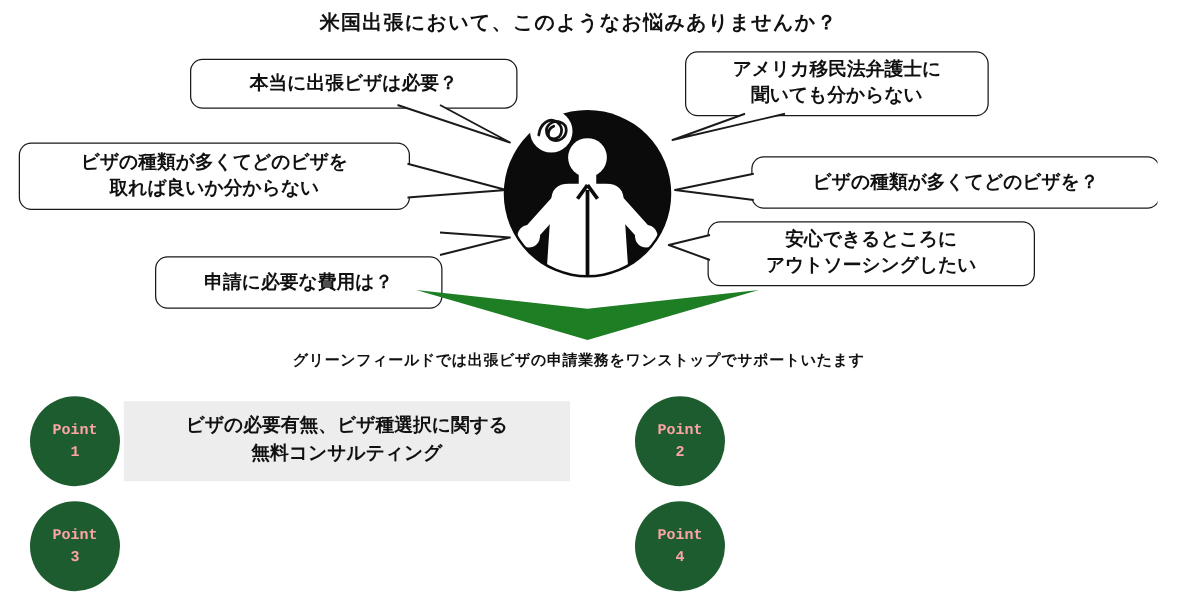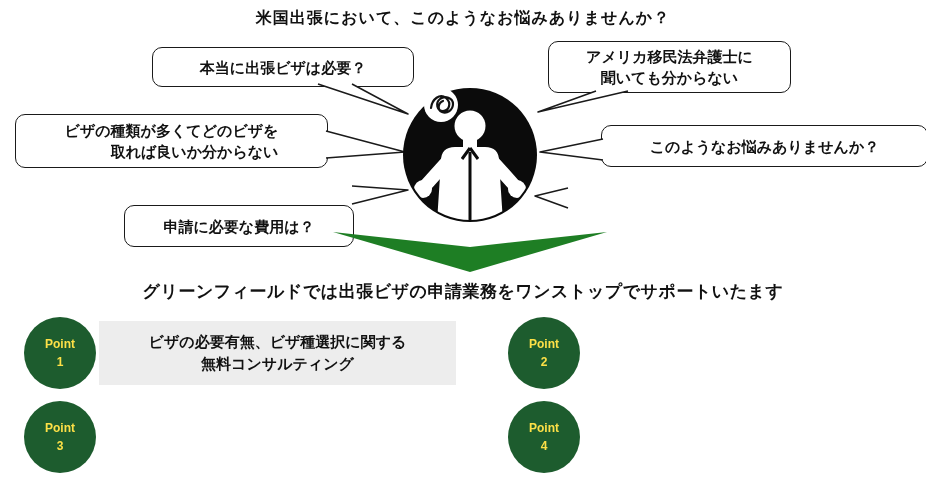--- a/index.html
+++ b/index.html
@@ -1,53 +1,53 @@
 <!DOCTYPE html>
 <html><head>
 <meta charset="utf-8">
 <style>
   html,body { margin:0; padding:0; background:#fff; }
   .canvas {
     position:relative; width:926px; height:492px; background:#ffffff;
-    font-family:Liberation Sans, sans-serif; color:#111;
+    font-family:Liberation Mono, monospace; color:#111;
     overflow:hidden;
   }
   .title {
     position:absolute; top:8px; left:0; width:100%;
     text-align:center; font-size:16px; font-weight:bold; letter-spacing:1px;
   }
   .bubble {
     position:absolute; background:#fff; border:1.5px solid #1a1a1a;
     border-radius:10px; display:flex; align-items:center; justify-content:center;
     text-align:center; font-size:15px; font-weight:bold; line-height:1.4;
     white-space:pre-line; z-index:1; padding:2px 6px; box-sizing:border-box;
   }
   .b1 { left:130px; top:47px;  width:262px; height:40px;margin-left:22px; }
   .b2 { left:548px; top:41px;  width:243px; height:52px;text-align:center; }
-  .b3 { left:15px;  top:114px; width:313px; height:54px;text-align:right; }
+  .b3 { left:15px;  top:114px; width:313px; height:54px; }
   .b4 { left:601px; top:125px; width:327px; height:42px; }
   .b5 { left:124px; top:179px; width:230px; height:42px;margin-top:26px; }
   .b6 { left:566px; top:177px; width:262px; height:52px; }
   svg.overlay {
     position:absolute; left:0; top:0; width:946px; height:278px;
     z-index:2; pointer-events:none;
   }
   .tail { fill:#fff; stroke:#1a1a1a; stroke-width:1.5; stroke-linejoin:round; }
   .subtitle {
     position:absolute; top:280px; left:0; width:100%;
-    text-align:center; font-size:17px; font-weight:bold; letter-spacing:0.5px;
+    text-align:center; font-size:12px; font-weight:bold; letter-spacing:0.5px;
   }
   .point-item { position:absolute; display:flex; align-items:center; height:72px; }
   .p1 { left:24px;  top:317px; width:432px; }
   .p2 { left:508px; top:317px; width:432px; }
   .p3 { left:24px;  top:401px; width:432px; }
   .p4 { left:508px; top:401px; width:432px; }
   .point-badge {
     flex:0 0 72px; width:72px; height:72px; border-radius:50%;
-    background:#1d5c2e; color:#fde047; display:flex; flex-direction:column;
+    background:#1d5c2e; color:#fca5a5; display:flex; flex-direction:column;
     align-items:center; justify-content:center; font-size:12px; font-weight:bold;
     line-height:1.5;
   }
   .point-bar {
     flex:1; height:64px; margin-left:3px; background:#ededed;
     display:flex; align-items:center; justify-content:center; text-align:center;
     font-size:15px; font-weight:bold; white-space:pre-line; line-height:1.45;
   }
 </style>
 </head>
@@ -55,22 +55,24 @@
 
 <div class="canvas">
 
   <div class="title">米国出張において、このようなお悩みありませんか？</div>
 
   <div class="bubble b1">本当に出張ビザは必要？</div>
   <div class="bubble b2">アメリカ移民法弁護士に
 聞いても分からない</div>
   <div class="bubble b3">ビザの種類が多くてどのビザを
 取れば良いか分からない</div>
-  <div class="bubble b4">このようなお悩みありませんか？</div>
+  <div class="bubble b4">ビザの種類が多くてどのビザを？</div>
   <div class="bubble b5">申請に必要な費用は？</div>
+  <div class="bubble b6">安心できるところに
+アウトソーシングしたい</div>
 
   <svg class="overlay" viewBox="0 0 946 278">
     <g>
       <path class="tail" d="M318,84 L408,114 L352,84"></path>
       <path class="tail" d="M596,91 L538,112 L628,91"></path>
       <path class="tail" d="M326,131 L405,152 L326,158"></path>
       <path class="tail" d="M603,139 L540,152 L603,160"></path>
       <path class="tail" d="M352,186 L408,190 L352,204"></path>
       <path class="tail" d="M568,188 L535,196 L568,208"></path>
     </g>

